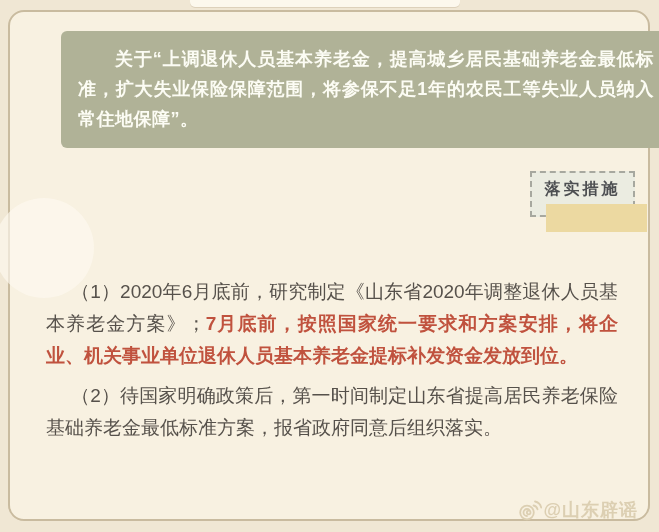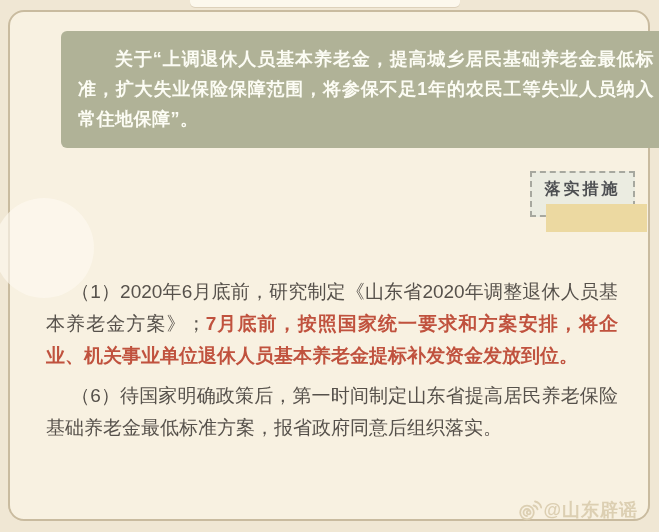--- a/index.html
+++ b/index.html
@@ -144,21 +144,21 @@
       <p class="header-text">关于“上调退休人员基本养老金，提高城乡居民基础养老金最低标准，扩大失业保险保障范围，将参保不足1年的农民工等失业人员纳入常住地保障”。</p>
     </div>
 
     <div class="label-box">
       <span>落实措施</span>
     </div>
     <div class="label-highlight"></div>
 
     <div class="measures">
         <p><span>（1）2020年6月底前，研究制定《山东省2020年调整退休人员基本养老金方案》；</span><span class="em">7月底前，按照国家统一要求和方案安排，将企业、机关事业单位退休人员基本养老金提标补发资金发放到位。</span></p>
-        <p><span>（6）待国家明确政策后，第一时间制定山东省提高居民养老保险基础养老金最低标准方案，报省政府同意后组织落实。</span></p>
+        <p><span>（2）待国家明确政策后，第一时间制定山东省提高居民养老保险基础养老金最低标准方案，报省政府同意后组织落实。</span></p>
       </div>
 
     <div class="watermark">
       <span class="wm-icon">
         <svg viewBox="0 0 24 22" fill="none" stroke="currentColor" stroke-width="1.8" stroke-linecap="round">
           <circle cx="9" cy="13.5" r="6.8"></circle>
           <path d="M9 17 a3.5 3.5 0 1 1 3.5 -3.5 a1.8 1.8 0 1 1 -1.8 -1.8"></path>
           <path d="M15.5 6.5 q3.2 0.6 4 3.8"></path>
           <path d="M17 2.5 q5 1 6.2 6"></path>
         </svg>

